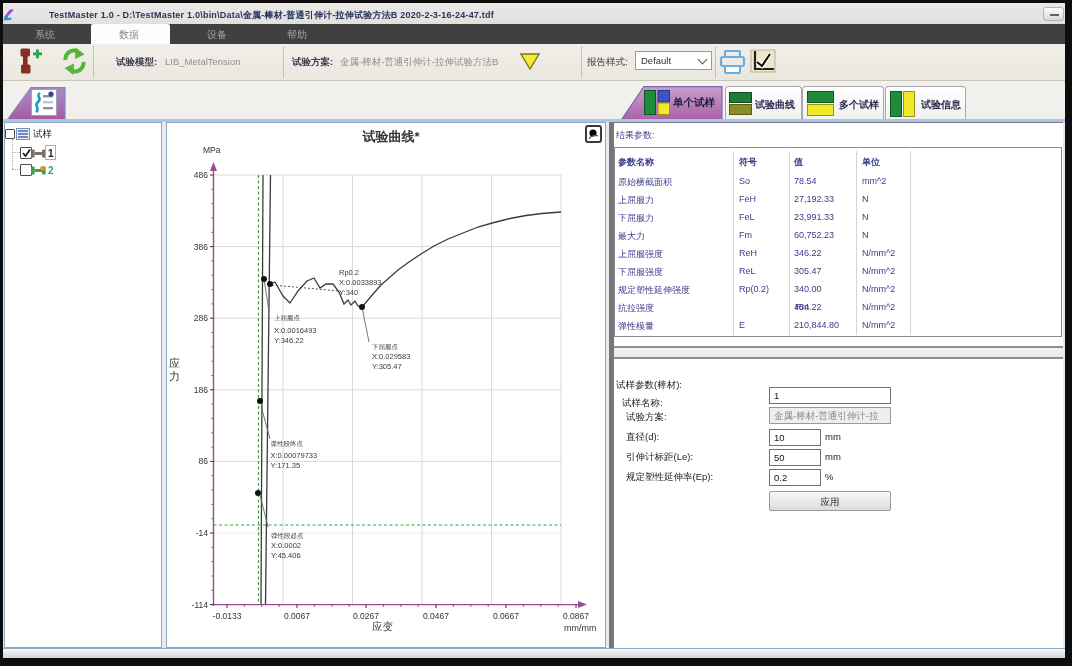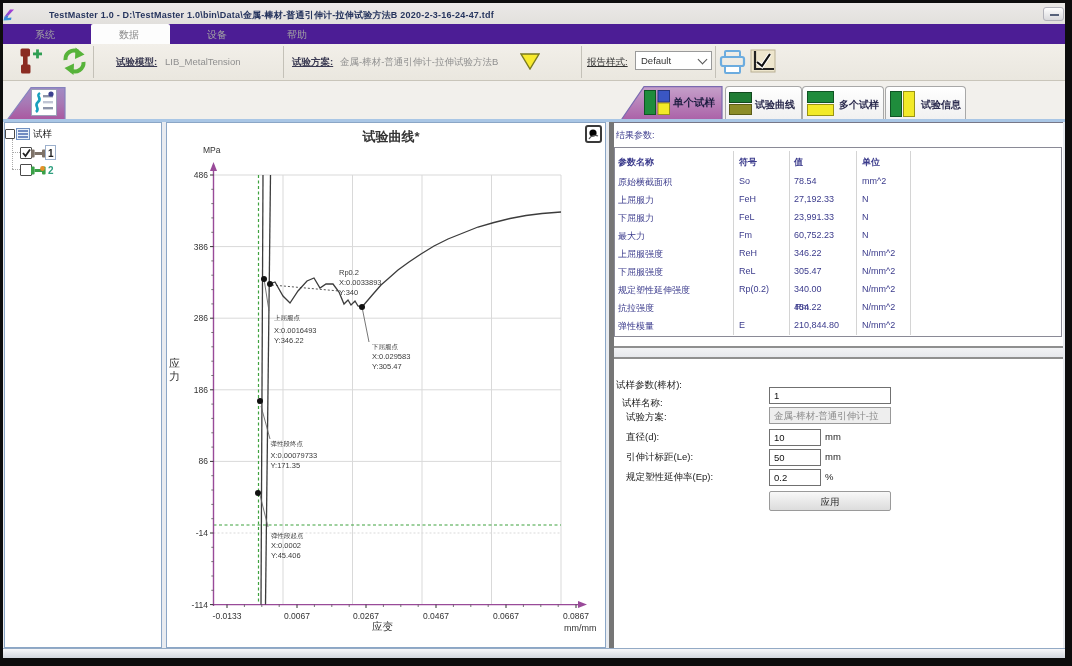--- a/index.html
+++ b/index.html
@@ -6,27 +6,27 @@
 html,body { width:1072px; height:666px; background:#0e0e0e; font-family:"Liberation Sans", sans-serif; overflow:hidden; }
 #win { position:absolute; left:0; top:0; width:1072px; height:478px; background:#e7e5e2; }
 .abs { position:absolute; }
 .frame { position:absolute; background:#0d0d0d; z-index:90; }
 
 #titlebar { left:3px; top:3px; width:1063px; height:21px; background:linear-gradient(#ebe9e7,#e2e0dd); }
 #titletext { left:49px; top:9px; font-size:9px; font-weight:bold; color:#26355e; letter-spacing:0.22px; }
 #minbtn { left:1043px; top:7px; width:21px; height:14px; background:linear-gradient(#fefefe,#d9d9dc); border:1px solid #b2b2ba; border-radius:3px; }
 #minbtn .dash { position:absolute; left:6px; top:6px; width:9px; height:2px; background:#56617a; }
 
-#menurow { left:3px; top:24px; width:1063px; height:20px; background:#4c1d95; }
+#menurow { left:3px; top:24px; width:1063px; height:20px; background:#404040; }
 .menuitem { position:absolute; top:4px; font-size:10px; color:#a3a3a3; }
 #whitetab { position:absolute; left:88px; top:0px; width:79px; height:20px; background:#fdfdfd; border-radius:2px 2px 0 0; }
 
 #toolbar { left:3px; top:44px; width:1063px; height:37px; background:linear-gradient(#f2efe9,#eae7df); border-bottom:1px solid #c9c5ba; }
 .tsep { position:absolute; top:2px; width:1px; height:32px; background:#c4c1b8; }
-.tlabel { position:absolute; font-size:9.5px; font-weight:bold; color:#3a3a52; top:12px;text-decoration:underline; }
+.tlabel { position:absolute; font-size:9.5px; font-weight:bold; color:#3a3a52; top:12px; }
 .tvalue { position:absolute; font-size:9.5px; color:#8f8f8f; top:12px; }
 #rptbox { left:632px; top:7px; width:77px; height:19px; background:#fff; border:1px solid #9a9a9a;text-align:center; }
 #rptbox span { position:absolute; left:5px; top:3px; font-size:9.5px; color:#333; }
 #rptbox .chev { position:absolute; right:5px; top:4px; width:7px; height:7px; border-left:1.6px solid #555; border-bottom:1.6px solid #555; transform:rotate(-45deg); }
 
 #tabrow { left:3px; top:81px; width:1063px; height:38px; background:#f2f0ec; }
 #tabline { left:3px; top:119px; width:1063px; height:3px; background:#a9c6e5; z-index:4; }
 .wtab { position:absolute; top:5px; height:33px; background:linear-gradient(#ffffff,#f1f1f1); border:1px solid #a8a8a8; border-bottom:none; border-radius:4px 4px 0 0; }
 .wtab .txt { position:absolute; font-size:10px; font-weight:bold; color:#2b2b4e; top:11px; }
 

